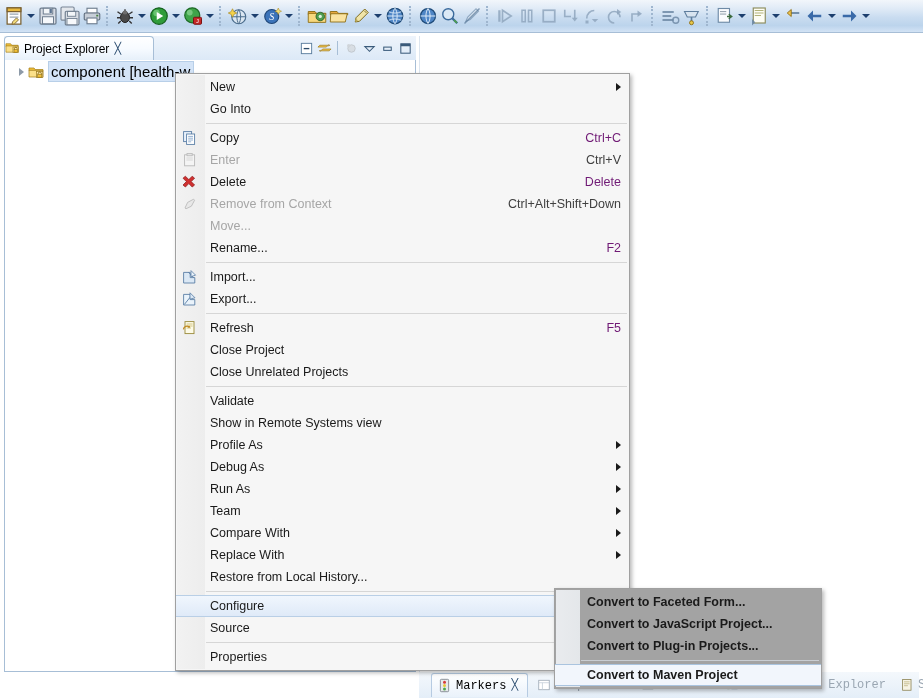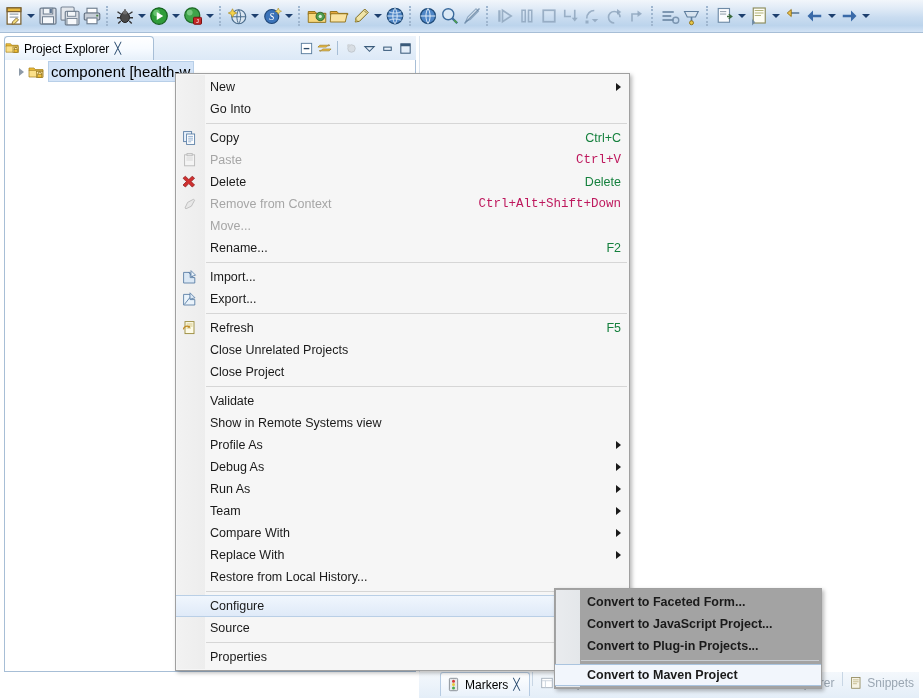--- a/index.html
+++ b/index.html
@@ -134,22 +134,23 @@
     box-sizing: border-box;
   }
 
   
   .bottom-stack {
     position: absolute; left: 419px; top: 672px;
     width: 500px; height: 26px;
     background: linear-gradient(to bottom,#f4f8fc,#e4eef8);
   }
   .bstack-tabs {
-    display: flex; height: 26px;
-    padding-left: 21px;
+    display: flex; align-items: center; height: 26px;
+    padding-left: 12px;
+    font-family: Liberation Mono, monospace;
   }
   .btab {
     display: flex; align-items: center;
     height: 22px; padding: 0 5px;
     font-size: 12px; color: #9aa6b2;
     white-space: nowrap;
   }
   .btab.active {
     color: #000;
     background: linear-gradient(to bottom,#ffffff,#eaf2fb);
@@ -201,25 +202,25 @@
     border-bottom: 1px solid #b9cfe6;
   }
   .mi .mi-icon {
     position: absolute; left: 6px; top: 50%;
     transform: translateY(-50%);
     width: 16px; height: 16px;
     display: flex; align-items: center; justify-content: center;
   }
   .mi .mi-label { flex: 1 1 auto; }
   .mi .mi-accel {
-    color: #15803d;
+    color: #701a75;
     font-size: 12.5px;
     margin-left: 20px;
   }
-  .mi.disabled .mi-accel { color: #be185d; font-family: Liberation Mono, monospace; }
+  .mi.disabled .mi-accel { color: #404040; }
   .mi .mi-sub {
     width: 0; height: 0;
     border-top: 4px solid transparent;
     border-bottom: 4px solid transparent;
     border-left: 5px solid #1a1a1a;
     margin-left: 14px;
     flex: none;
   }
   .ctx-sep {
     height: 1px;
@@ -716,21 +717,21 @@
           <span class="mi-accel">Ctrl+C</span>
         </div>
         <div class="mi disabled">
           <span class="mi-icon">
             <svg width="16" height="16" viewBox="0 0 16 16">
               <rect x="2.6" y="2.8" width="10" height="11" fill="#f4f4f4" stroke="#b9b9b9" stroke-width="0.9"></rect>
               <rect x="5" y="1.4" width="5.2" height="2.4" fill="#e4e4e4" stroke="#b9b9b9" stroke-width="0.8"></rect>
               <path d="M4.4 6h6.4M4.4 8h6.4" stroke="#cfcfcf" stroke-width="0.8"></path>
             </svg>
           </span>
-          <span class="mi-label">Paste</span>
+          <span class="mi-label">Enter</span>
           <span class="mi-accel">Ctrl+V</span>
         </div>
         <div class="mi">
           <span class="mi-icon">
             <svg width="16" height="16" viewBox="0 0 16 16">
               <path d="M3.4 2.2l3.4 3.4 3.4-3.4 2.4 2-3.4 3.4 3.4 3.4-2.4 2-3.4-3.4-3.4 3.4-2.4-2L4.4 7.6 1 4.2z" fill="#cf3030" stroke="#8c1a1a" stroke-width="0.7"></path>
             </svg>
           </span>
           <span class="mi-label">Delete</span>
           <span class="mi-accel">Delete</span>
@@ -779,24 +780,24 @@
               <rect x="3" y="1.6" width="9" height="12" fill="#fdfbe8" stroke="#9a8a3a" stroke-width="0.9"></rect>
               <path d="M4.6 4h6M4.6 6h6M4.6 8h4.4" stroke="#c9b96a" stroke-width="0.8"></path>
               <path d="M1.4 9.4a3.6 3.6 0 0 1 6-2.4" fill="none" stroke="#c08a20" stroke-width="1.2"></path>
               <path d="M7.8 5.4l0.2 2.4-2.4-0.4z" fill="#c08a20"></path>
             </svg>
           </span>
           <span class="mi-label">Refresh</span>
           <span class="mi-accel">F5</span>
         </div>
         <div class="mi">
+          <span class="mi-label">Close Project</span>
+        </div>
+        <div class="mi">
           <span class="mi-label">Close Unrelated Projects</span>
-        </div>
-        <div class="mi">
-          <span class="mi-label">Close Project</span>
         </div>
         <div class="ctx-sep"></div>
         <div class="mi">
           <span class="mi-label">Validate</span>
         </div>
         <div class="mi">
           <span class="mi-label">Show in Remote Systems view</span>
         </div>
         <div class="mi">
           <span class="mi-label">Profile As</span>

